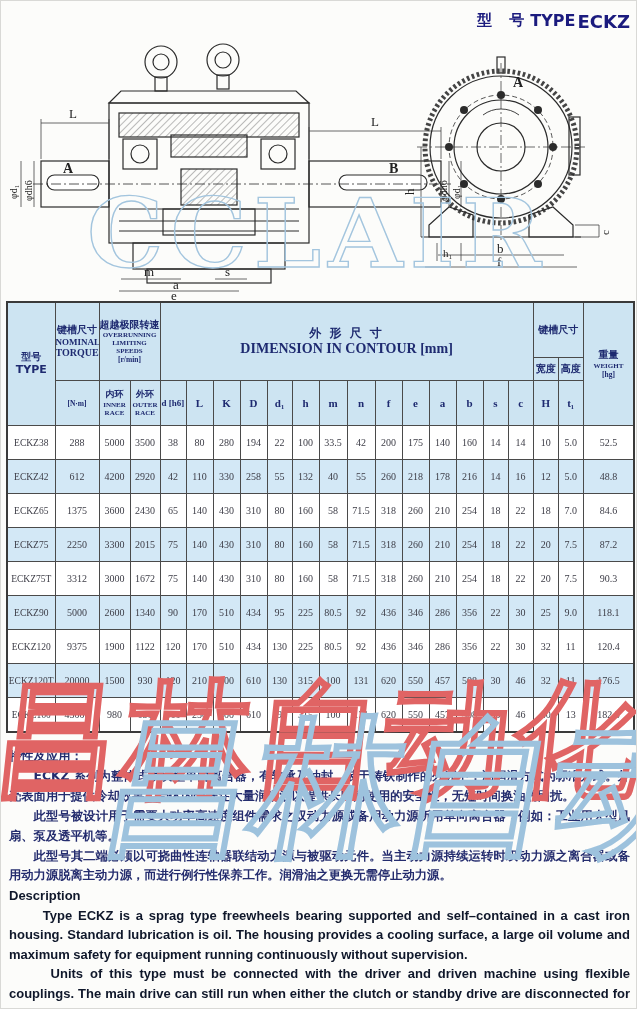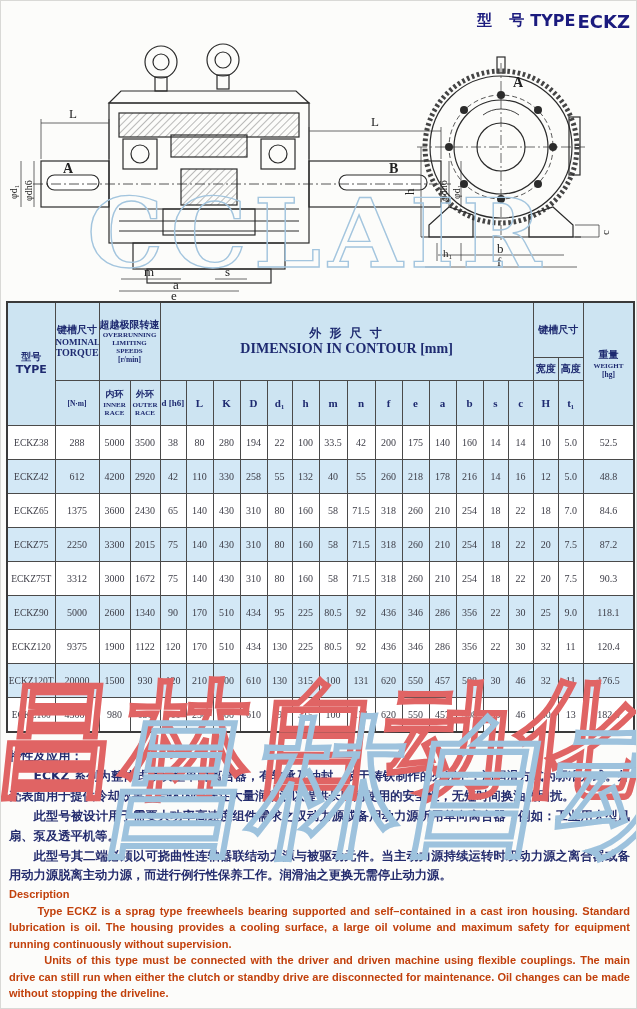--- a/index.html
+++ b/index.html
@@ -38,21 +38,21 @@
   tbody td.model{font-size:9.5px;}
   tbody tr.alt td{background:#d3e8f6;}
   tbody tr.plain td{background:#ffffff;}
   
   .lower{position:absolute;top:746px;left:8px;width:621px;z-index:4;}
   .feat-head{color:#2136c0;font-size:13px;font-weight:bold;margin:0 0 2px 0;}
   .feat p{margin:0;color:#242c6e;font-size:12.3px;font-weight:bold;line-height:1.62;
           text-align:justify;text-indent:2em;}
   .desc-head{color:#23237e;font-size:14px;font-weight:bold;margin:6px 0 2px 0;
              font-family:"Liberation Sans",sans-serif;}
-  .desc p{margin:0;color:#c2410c;font-size:11px;font-weight:bold;line-height:1.5;
+  .desc p{margin:0;color:#0f172a;font-size:13px;font-weight:bold;line-height:1.5;
           text-align:justify;text-indent:2.6em;font-family:"Liberation Sans",sans-serif;}
   
   .logo{position:absolute;bottom:12px;right:8px;font-size:18px;font-weight:bold;color:#161616;z-index:7;
         letter-spacing:.5px;}
 </style>
 </head>
 <body>
 
 <div class="page">
 

